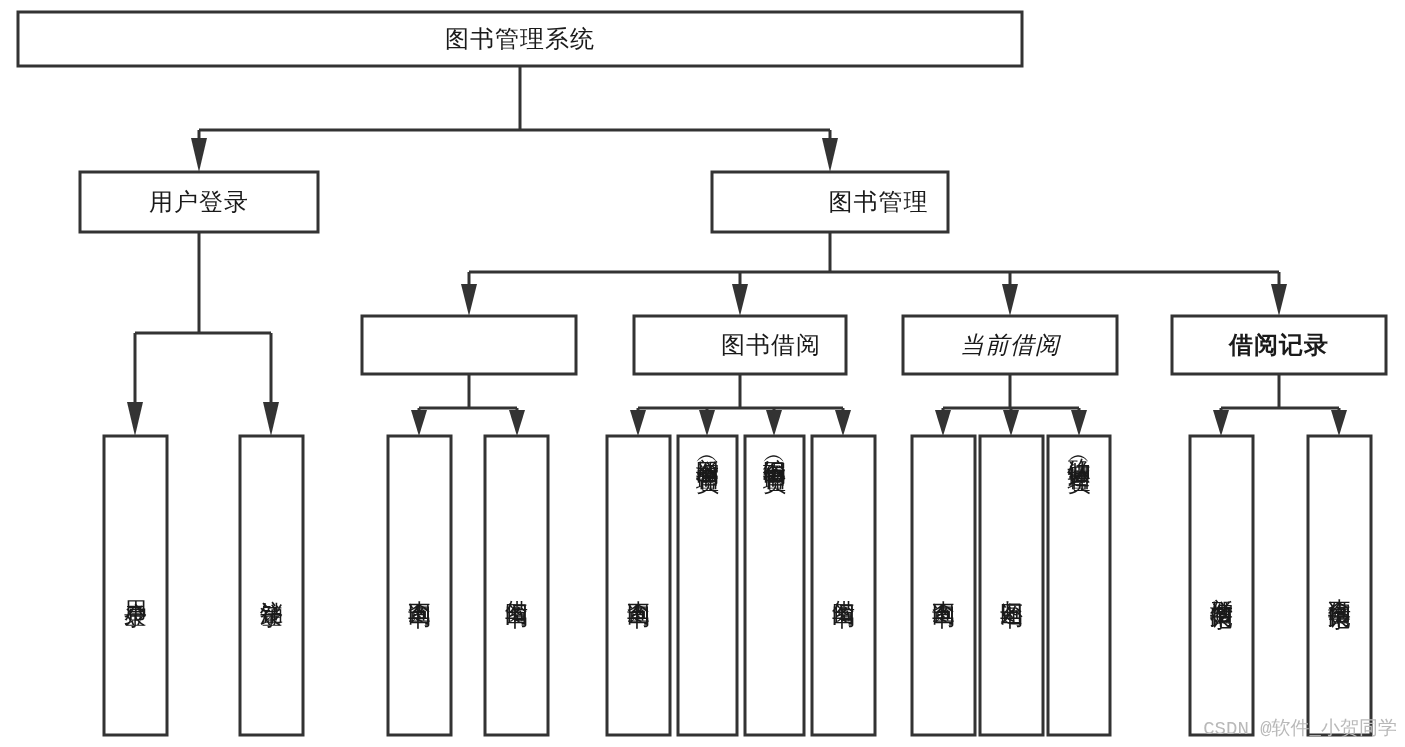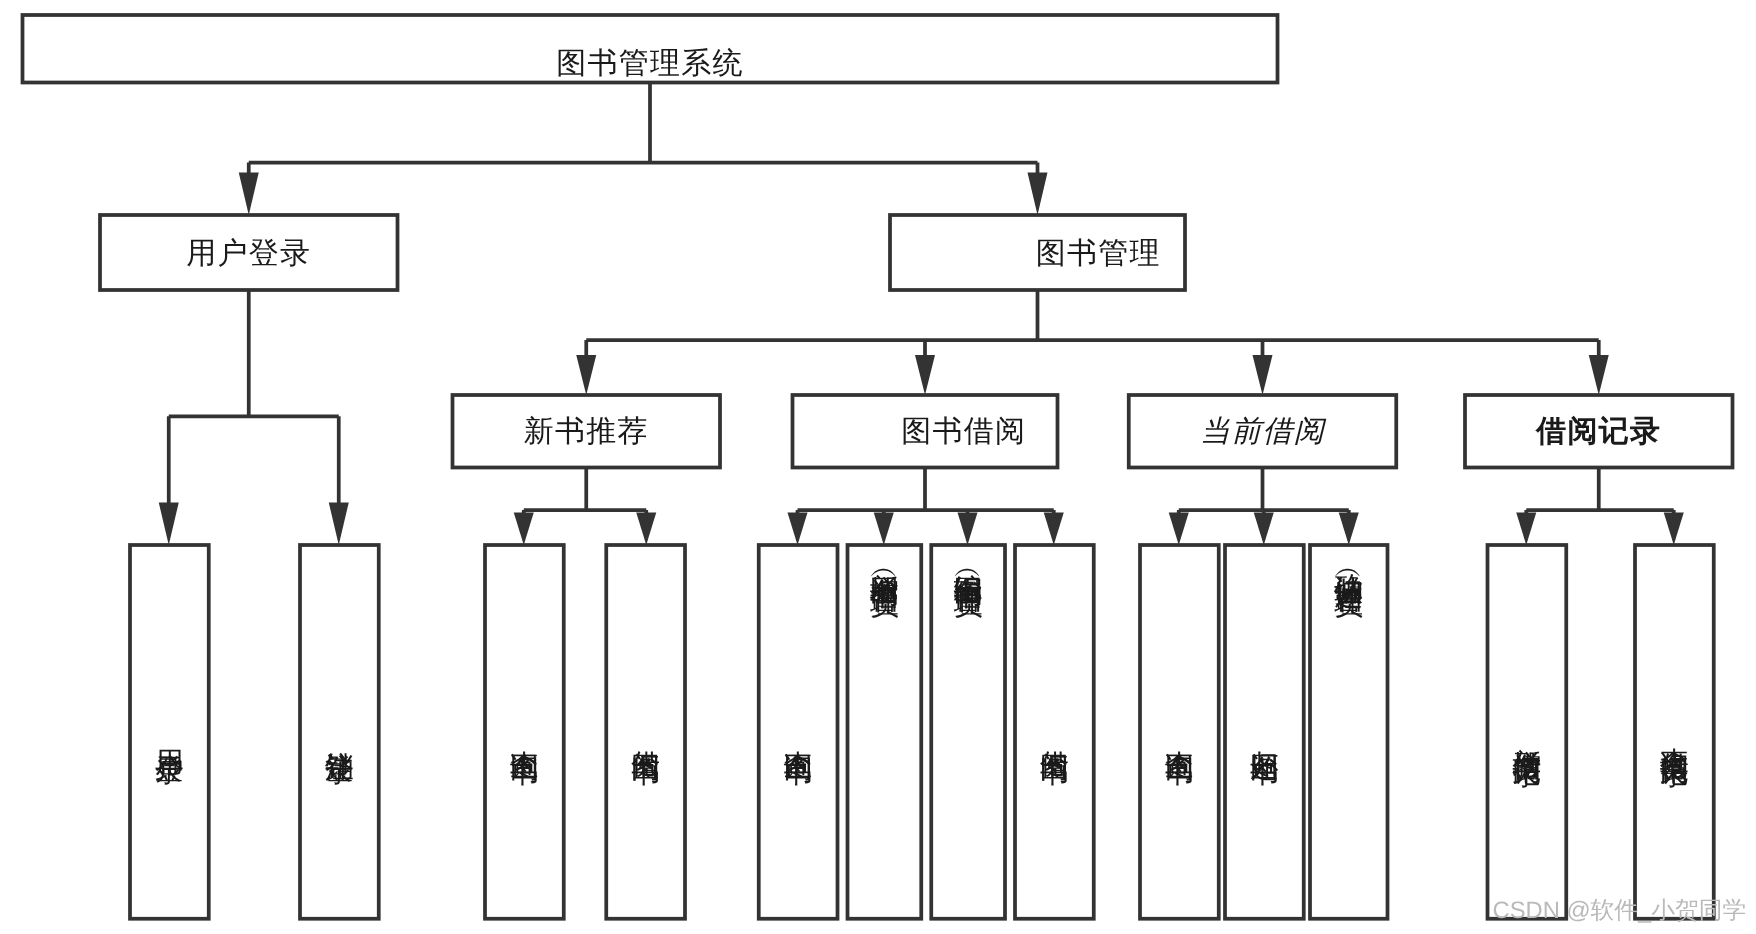--- a/index.html
+++ b/index.html
@@ -70,21 +70,21 @@
     font-family: "Liberation Sans", "DejaVu Sans", sans-serif;
     font-size: 24px;
     color: #1a1a1a;
     letter-spacing: 1px;
     white-space: nowrap;
   }
   .watermark {
     position: absolute;
     right: 8px;
     bottom: 6px;
-    font-family: Liberation Sans, sans-serif;
+    font-family: Liberation Mono, monospace;
     font-size: 19px;
     color: #b9b9b9;
     white-space: nowrap;
     user-select: none;
   }
 </style>
 </head>
 <body>
 
 <div id="diagram-root">
@@ -172,35 +172,32 @@
       <rect class="node-box" x="745" y="436" width="59" height="299"></rect>
       <rect class="node-box" x="812" y="436" width="63" height="299"></rect>
       <rect class="node-box" x="912" y="436" width="63" height="299"></rect>
       <rect class="node-box" x="980" y="436" width="63" height="299"></rect>
       <rect class="node-box" x="1048" y="436" width="62" height="299"></rect>
       <rect class="node-box" x="1190" y="436" width="63" height="299"></rect>
       <rect class="node-box" x="1308" y="436" width="63" height="299"></rect>
     </g>
   </svg>
 
-  <div class="hlabel-wrap" style="left:18px; top:12px; width:1004px; height:54px;align-items:flex-end;">
+  <div class="hlabel-wrap" style="left:18px; top:12px; width:1004px; height:54px;">
     <span class="hlabel-text">图书管理系统</span>
   </div>
 
   <div class="hlabel-wrap" style="left:80px; top:172px; width:238px; height:60px;">
     <span class="hlabel-text">用户登录</span>
   </div>
 
   <div class="hlabel-wrap" style="left:712px; top:172px; width:237px; height:60px;padding-left:48px;">
     <span class="hlabel-text">图书管理</span>
   </div>
 
-  <div class="hlabel-wrap" style="left:362px; top:316px; width:214px; height:58px;">
-    <span class="hlabel-text">新书推荐</span>
-  </div>
 
   <div class="hlabel-wrap" style="left:634px; top:316px; width:212px; height:58px;padding-left:31px;">
     <span class="hlabel-text">图书借阅</span>
   </div>
 
   <div class="hlabel-wrap" style="left:903px; top:316px; width:214px; height:58px;font-style:italic;">
     <span class="hlabel-text">当前借阅</span>
   </div>
 
   <div class="hlabel-wrap" style="left:1172px; top:316px; width:214px; height:58px;font-weight:bold;">

